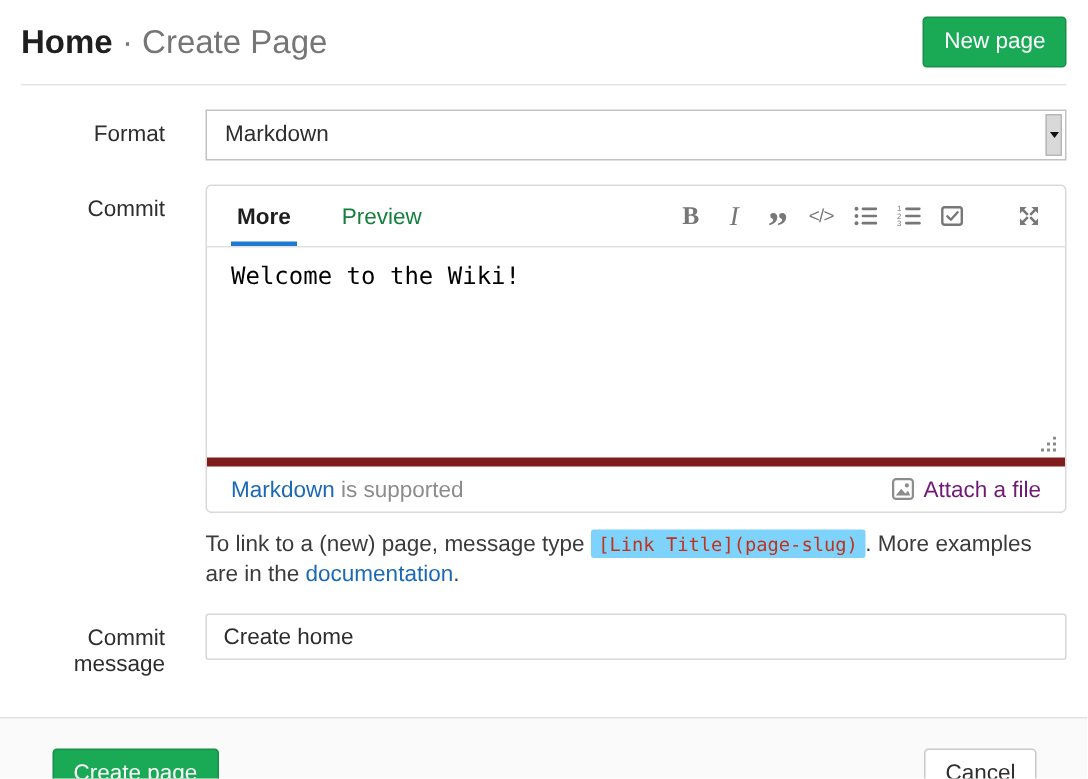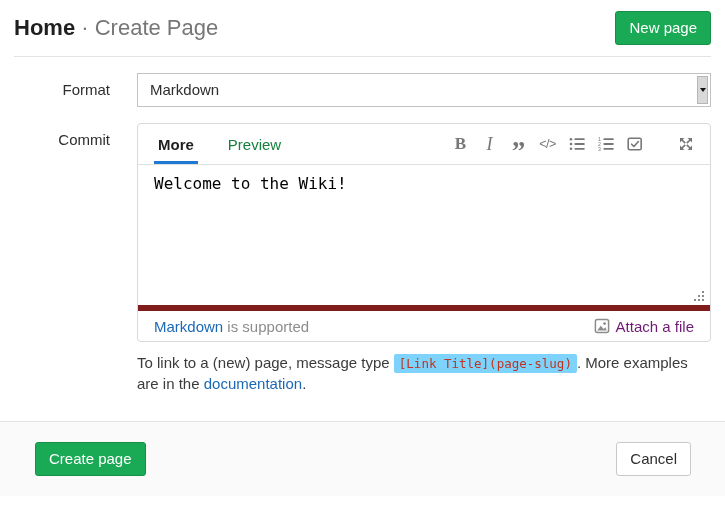--- a/index.html
+++ b/index.html
@@ -183,19 +183,25 @@
             </svg>
             <span>Attach a file</span>
           </div>
         </div>
       </div>
 
       <p class="help"><span>To link to a (new) page, message type </span><code>[Link Title](page-slug)</code><span>. More examples are in the </span><a class="link">documentation</a><span>.</span></p>
     </div>
   </div>
 
+  <div class="form-row">
+    <label class="form-label">Commit message</label>
+    <div class="control">
+      <input class="commit-input" type="text" value="Create home" style="">
+    </div>
+  </div>
 
 </div>
 
 <div class="footer-actions">
   <button class="btn btn-green">Create page</button>
   <button class="btn btn-cancel">Cancel</button>
 </div>
 
 </body></html>

